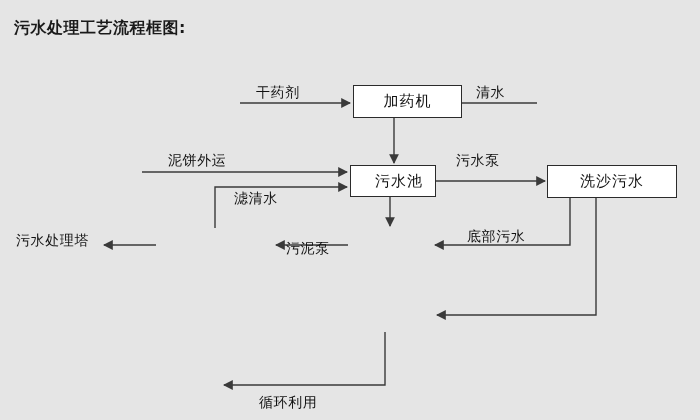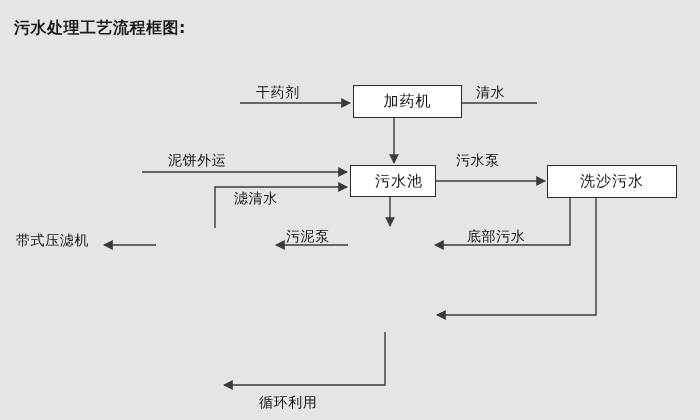--- a/index.html
+++ b/index.html
@@ -119,21 +119,21 @@
   <div class="edge-label" style="left:256px; top:84px;">干药剂</div>
 
   <div class="edge-label" style="left:476px; top:84px;">清水</div>
 
   <div class="edge-label" style="left:168px; top:152px;">泥饼外运</div>
 
   <div class="edge-label" style="left:234px; top:190px;">滤清水</div>
 
   <div class="edge-label" style="left:456px; top:152px;">污水泵</div>
 
-  <div class="edge-label" style="left:16px; top:232px;">带式压滤机</div>
+  <div class="edge-label" style="left:16px; top:232px;">污水处理塔</div>
 
-  <div class="edge-label" style="left:286px; top:228px;">污泥泵</div>
+  <div class="edge-label" style="left:286px; top:240px;">污泥泵</div>
 
   <div class="edge-label" style="left:467px; top:228px;">底部污水</div>
 
   <div class="edge-label" style="left:259px; top:350px;margin-top:44px;">循环利用</div>
 
 </div>
 
 </body></html>

